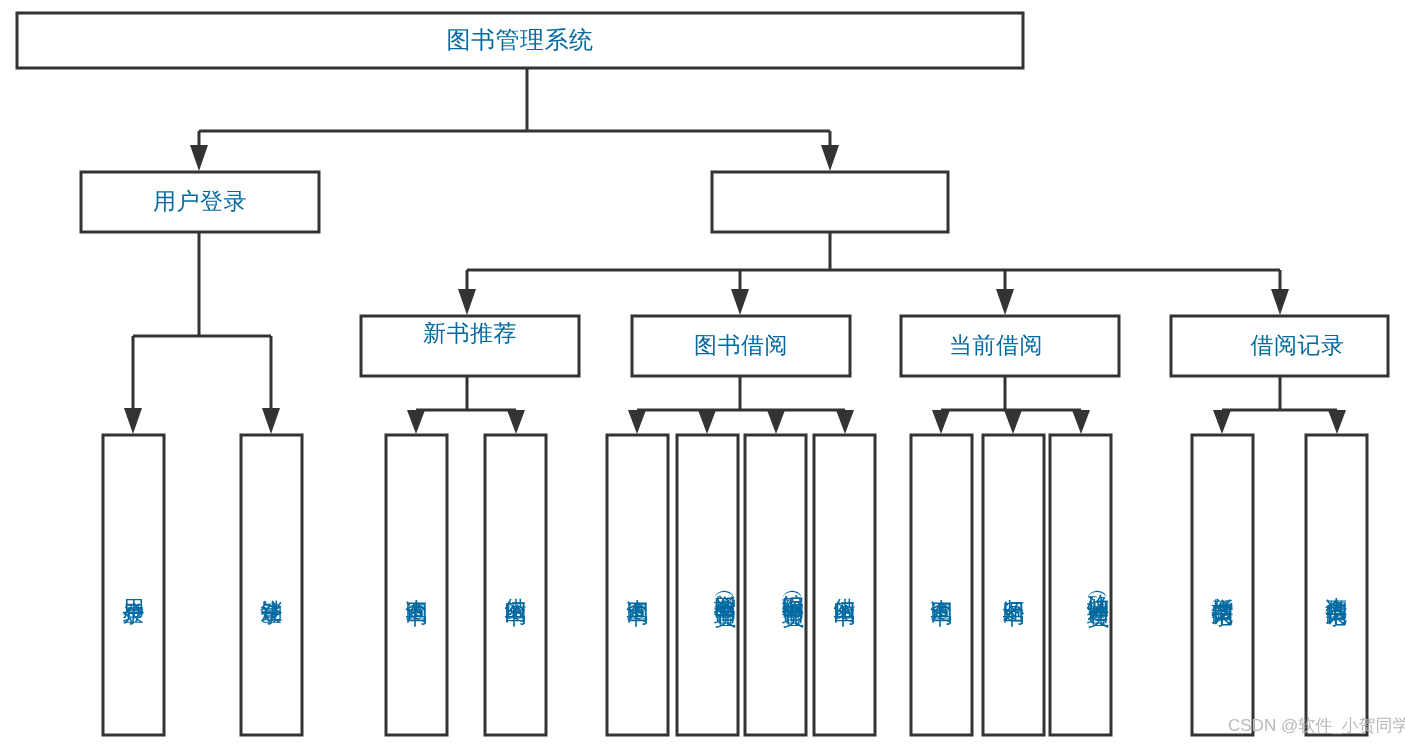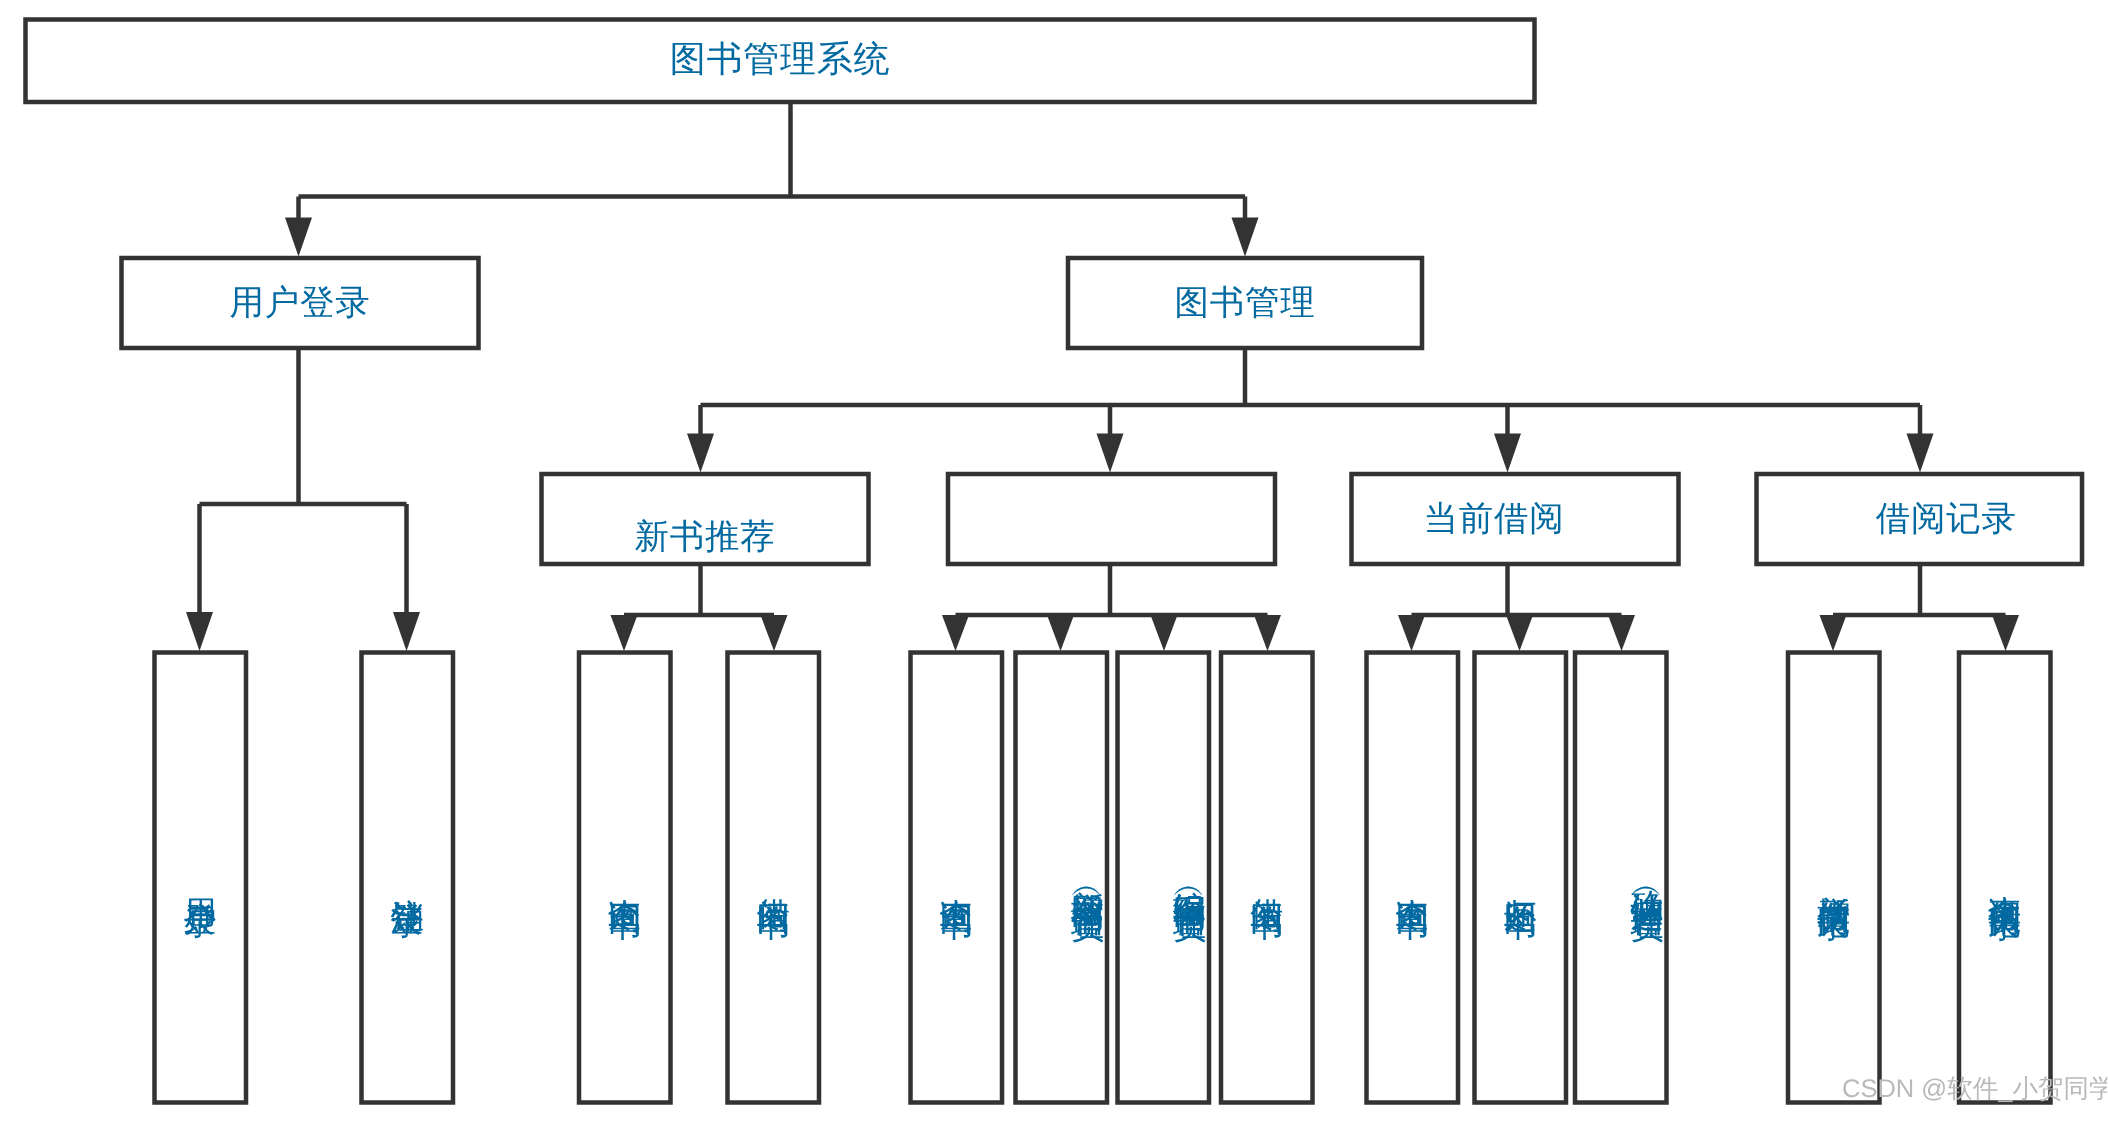--- a/index.html
+++ b/index.html
@@ -176,23 +176,23 @@
       <path class="connector-line" d="M 1222 410 L 1222 415"></path>
       <path class="connector-line" d="M 1337 410 L 1337 415"></path>
       <polygon class="arrow-head" points="1213,410 1231,410 1222,434"></polygon>
       <polygon class="arrow-head" points="1328,410 1346,410 1337,434"></polygon>
     </g>
   </svg>
 
   <div class="node-label horizontal root" style="left:17px; top:13px; width:1006px; height:55px;">图书管理系统</div>
 
   <div class="node-label horizontal" style="left:81px; top:172px; width:238px; height:60px;">用户登录</div>
-  <div class="node-label horizontal" style="left:712px; top:172px; width:236px; height:60px;">图书管理</div>
-
-  <div class="node-label horizontal" style="left:361px; top:328px; width:218px; height:60px;">新书推荐</div>
+
+  <div class="node-label horizontal" style="left:361px; top:304px; width:218px; height:60px;">新书推荐</div>
+  <div class="node-label horizontal" style="left:632px; top:316px; width:218px; height:60px;">图书借阅</div>
   <div class="node-label horizontal" style="left:887px; top:316px; width:218px; height:60px;">当前借阅</div>
   <div class="node-label horizontal" style="left:1171px; top:316px; width:253px; height:60px;">借阅记录</div>
 
   <div class="node-label vertical" style="left:103px; top:435px; width:61px; height:300px;">用户登录</div>
   <div class="node-label vertical" style="left:241px; top:435px; width:61px; height:300px;">注销登录</div>
   <div class="node-label vertical" style="left:386px; top:435px; width:61px; height:300px;">查询图书</div>
   <div class="node-label vertical" style="left:485px; top:435px; width:61px; height:300px;">借阅图书</div>
   <div class="node-label vertical" style="left:607px; top:435px; width:61px; height:300px;">查询图书</div>
   <div class="node-label vertical" style="left:677px; top:435px; width:61px; height:300px; align-items:flex-start;">新增图书（管理员）</div>
   <div class="node-label vertical" style="left:745px; top:435px; width:61px; height:300px; align-items:flex-start;">编辑图书（管理员）</div>

